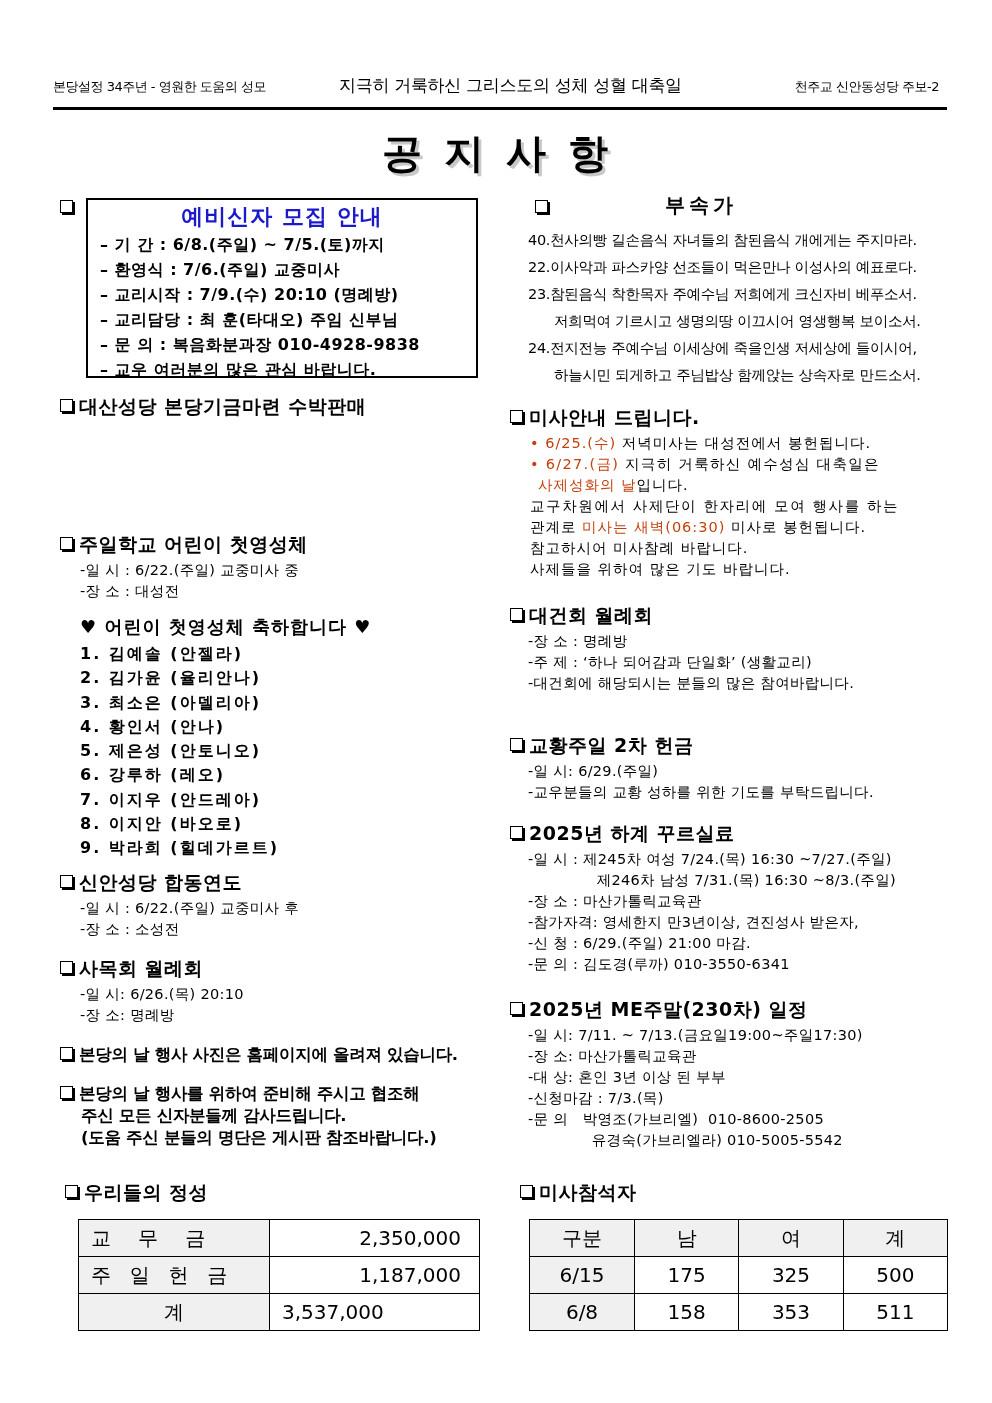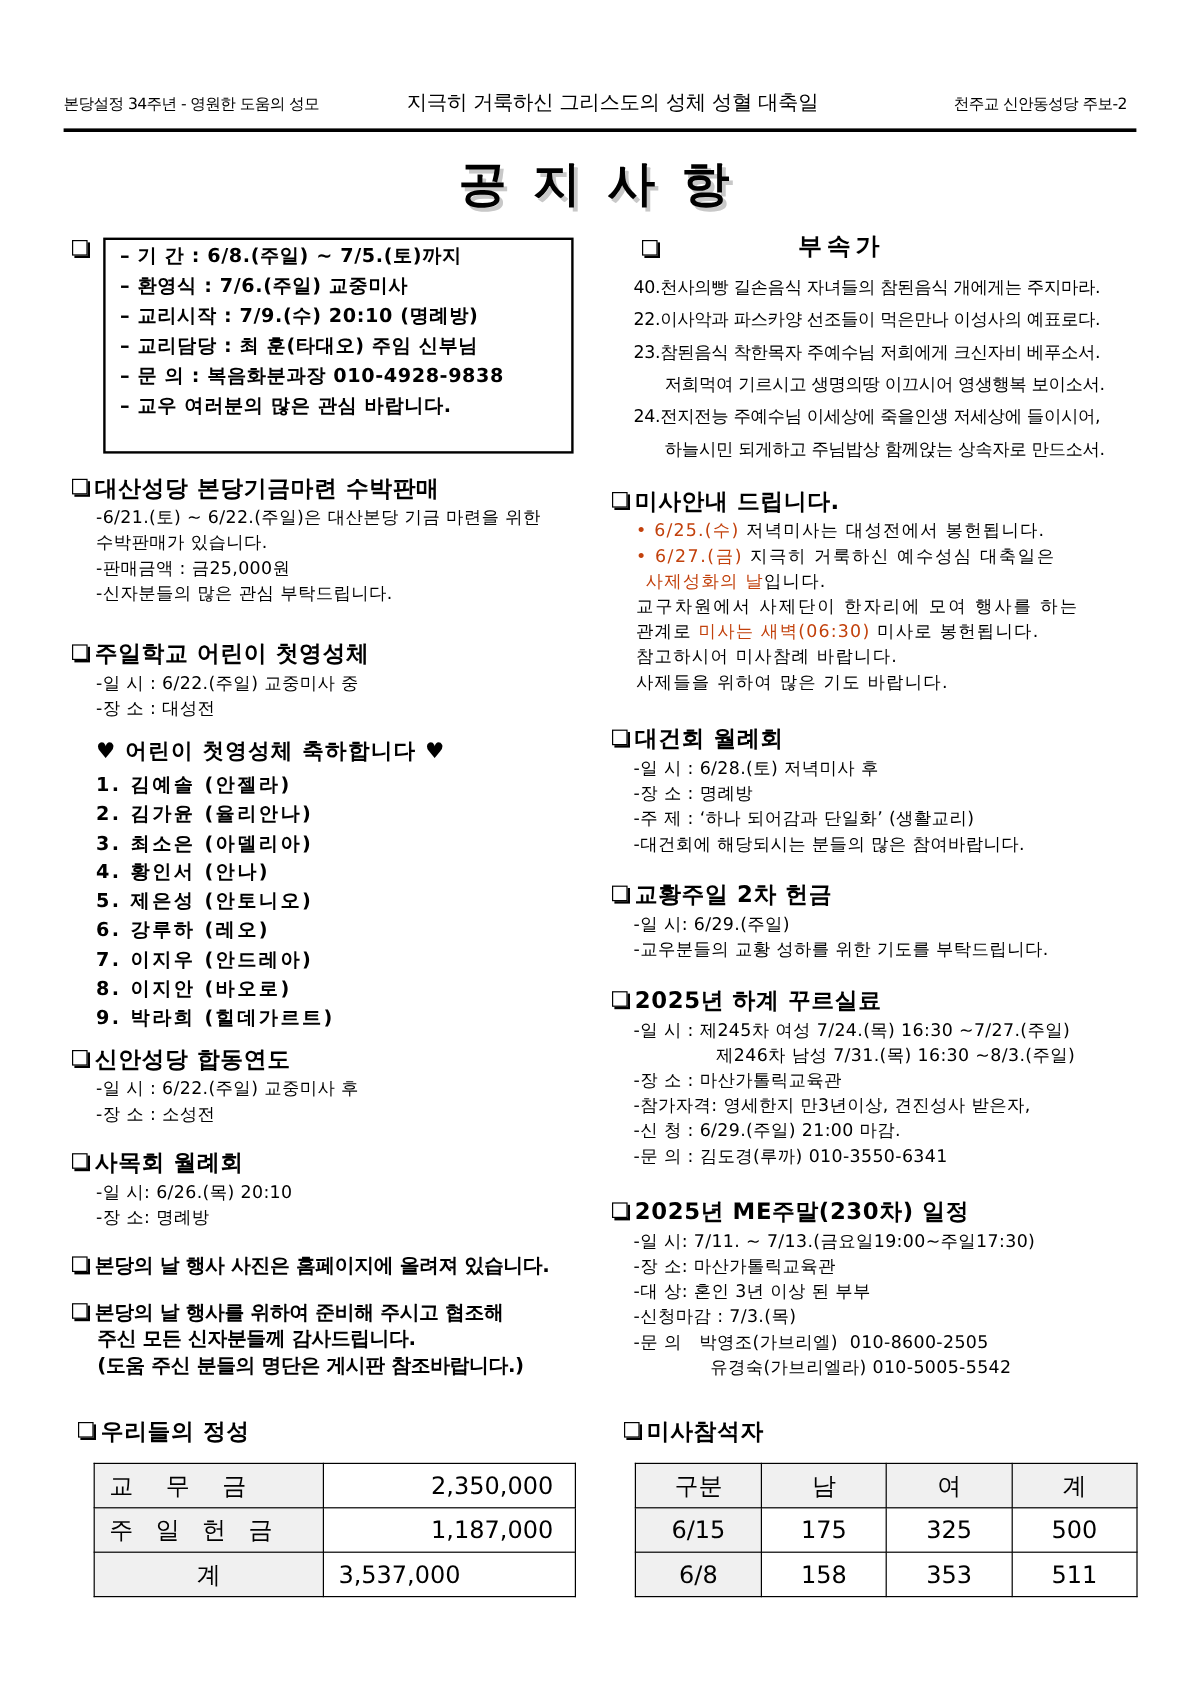--- a/index.html
+++ b/index.html
@@ -54,20 +54,21 @@
   <span class="c">지극히 거룩하신 그리스도의 성체 성혈 대축일</span>
   <span class="r">천주교 신안동성당 주보-2</span>
 </div>
 <div class="abs header-rule"></div>
 
 <div class="abs main-title">공지사항</div>
 
 
 <span class="abs chk recruit-chk"></span>
 <div class="abs recruit-box">
+  <div class="recruit-title">예비신자 모집 안내</div>
   <div class="recruit-line">– 기   간 : 6/8.(주일) ~  7/5.(토)까지</div>
   <div class="recruit-line">– 환영식 : 7/6.(주일) 교중미사</div>
   <div class="recruit-line">– 교리시작 : 7/9.(수) 20:10 (명례방)</div>
   <div class="recruit-line">– 교리담당 : 최 훈(타대오) 주임 신부님</div>
   <div class="recruit-line">– 문   의 : 복음화분과장 010-4928-9838</div>
   <div class="recruit-line">– 교우 여러분의 많은 관심 바랍니다.</div>
 </div>
 
 
 <span class="abs chk hymn-chk"></span>
@@ -77,26 +78,20 @@
   <div class="hymn-line">22.이사악과 파스카양 선조들이 먹은만나 이성사의 예표로다.</div>
   <div class="hymn-line">23.참된음식 착한목자 주예수님 저희에게 크신자비 베푸소서.</div>
   <div class="hymn-line indent">저희먹여 기르시고 생명의땅 이끄시어 영생행복 보이소서.</div>
   <div class="hymn-line">24.전지전능 주예수님 이세상에 죽을인생 저세상에 들이시어,</div>
   <div class="hymn-line indent">하늘시민 되게하고 주님밥상 함께앉는 상속자로 만드소서.</div>
 </div>
 
 
 <div class="abs" style="left:60px; top:394px; width:430px;">
   <div class="sec-title"><span class="chk"></span><span>대산성당 본당기금마련 수박판매</span></div>
-  <div style="padding-left:20px; margin-top:2px;">
-    <div class="line">-6/21.(토) ~ 6/22.(주일)은  대산본당 기금 마련을 위한</div>
-    <div class="line"> 수박판매가 있습니다.</div>
-    <div class="line">-판매금액 : 금25,000원</div>
-    <div class="line">-신자분들의 많은 관심 부탁드립니다.</div>
-  </div>
 </div>
 
 
 <div class="abs" style="left:510px; top:405px; width:440px;">
   <div class="sec-title"><span class="chk"></span><span>미사안내 드립니다.</span></div>
   <div style="padding-left:20px; margin-top:2px;">
     <div class="line" style="letter-spacing:1px;"><span class="blue">• 6/25.(수)</span><span> 저녁미사는 대성전에서 봉헌됩니다.</span></div>
     <div class="line" style="letter-spacing:1.3px;"><span class="blue">• 6/27.(금)</span><span> 지극히 거룩하신 예수성심 대축일은</span></div>
     <div class="line" style="letter-spacing:1px; padding-left:8px;"><span class="blue">사제성화의 날</span><span>입니다.</span></div>
     <div class="line" style="letter-spacing:1.6px;">교구차원에서 사제단이 한자리에 모여 행사를 하는</div>
@@ -122,21 +117,20 @@
     <div class="kid">7. 이지우 (안드레아)</div>
     <div class="kid">8. 이지안 (바오로)</div>
     <div class="kid">9. 박라희 (힐데가르트)</div>
   </div>
 </div>
 
 
 <div class="abs" style="left:510px; top:603px; width:440px;">
   <div class="sec-title"><span class="chk"></span><span>대건회 월례회</span></div>
   <div style="padding-left:18px; margin-top:2px;">
-    <div class="line">-일 시 : 6/28.(토) 저녁미사 후</div>
     <div class="line">-장 소 : 명례방</div>
     <div class="line">-주 제 : ‘하나 되어감과 단일화’ (생활교리)</div>
     <div class="line">-대건회에 해당되시는 분들의 많은 참여바랍니다.</div>
   </div>
 </div>
 
 
 <div class="abs" style="left:510px; top:733px; width:440px;">
   <div class="sec-title"><span class="chk"></span><span>교황주일 2차 헌금</span></div>
   <div style="padding-left:18px; margin-top:2px;">

